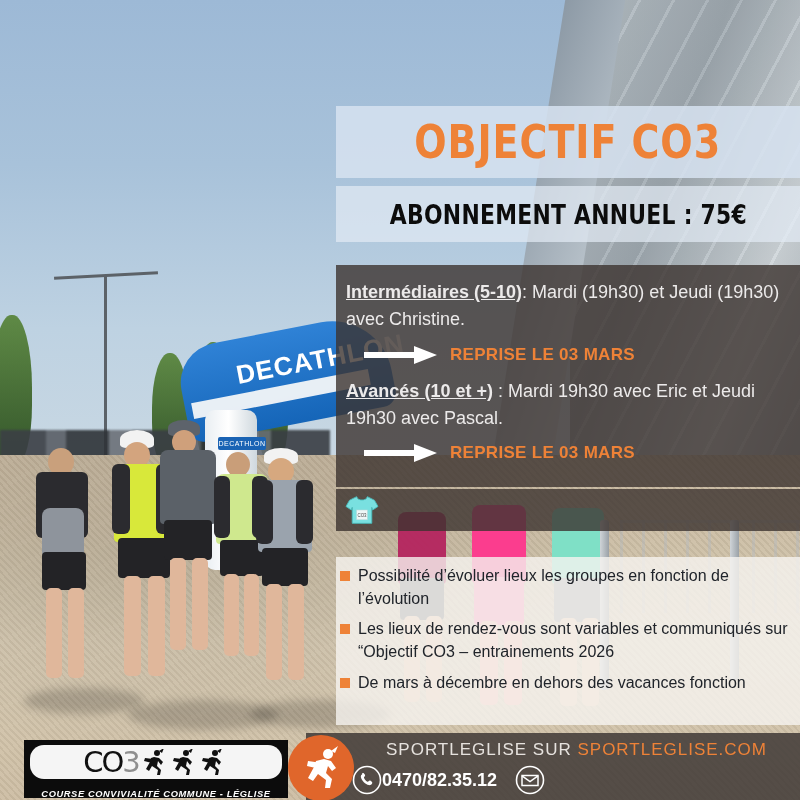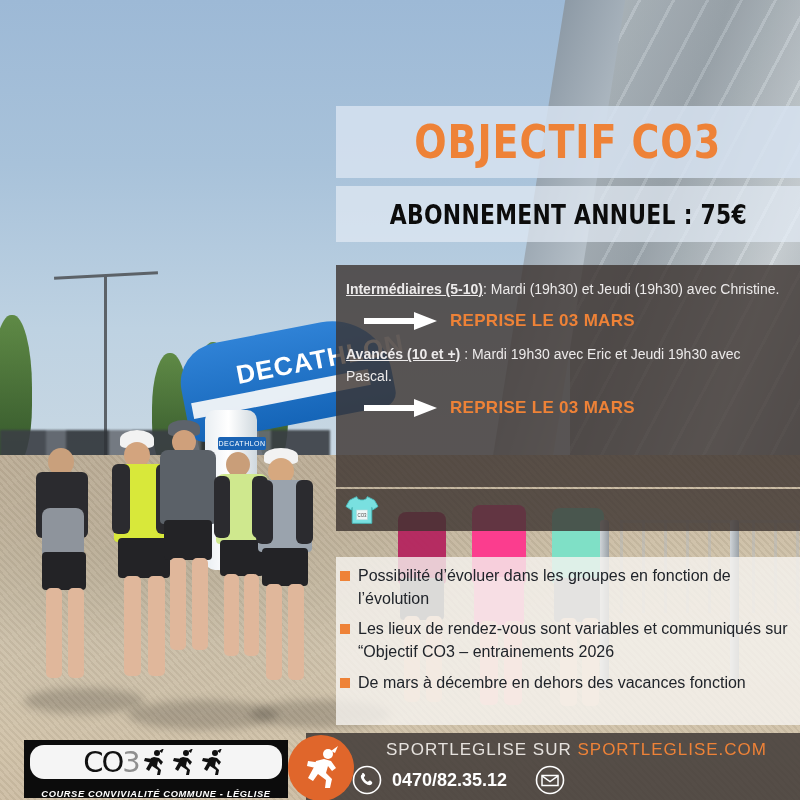--- a/index.html
+++ b/index.html
@@ -128,21 +128,21 @@
     font-weight:bold;font-size:27px;color:#0c0c0c;letter-spacing:.3px;
     transform:scaleX(.9);transform-origin:center;white-space:nowrap;
   }
 
   #groups{
     left:336px;top:265px;width:464px;height:222px;
     background:rgba(60,51,47,.80);
     padding:14px 10px 8px 10px;
   }
   .grp-line{
-    color:#eceaea;font-size:14px;line-height:1.52;
+    color:#eceaea;font-size:18px;line-height:1.52;
     font-family:"Liberation Sans",sans-serif;
   }
   .grp-line b{text-decoration:underline;font-weight:bold;}
   .reprise-row{display:flex;align-items:center;gap:12px;margin:11px 0 13px 18px;}
   .arrow{width:74px;height:20px;flex:none;}
   .reprise{
     color:#ee8237;font-weight:bold;font-size:17px;letter-spacing:.3px;
     font-family:"Liberation Sans",sans-serif;
   }
 
@@ -170,21 +170,21 @@
     position:absolute;left:306px;top:733px;width:494px;height:67px;
     background:rgba(67,60,57,.88);
   }
   #inscriptions{
     position:absolute;left:386px;top:740px;width:400px;
     font-size:17px;color:#e6e2de;letter-spacing:1px;
     font-family:"Liberation Sans",sans-serif;white-space:nowrap;
   }
   #inscriptions .url{color:#ee8237;}
   #contact-row{
-    position:absolute;left:352px;top:765px;display:flex;align-items:center;gap:10px;
+    position:absolute;left:352px;top:765px;display:flex;align-items:center;
   }
   #contact-row .txt{color:#ffffff;font-weight:bold;font-size:18px;font-family:"Liberation Sans",sans-serif;}
   .circ-icon{width:30px;height:30px;flex:none;}
 
   #runner-badge{
     position:absolute;left:288px;top:735px;width:66px;height:66px;border-radius:50%;
     background:#e0662b;display:flex;align-items:center;justify-content:center;
   }
 
   #co3-logo{
@@ -348,21 +348,21 @@
   <div class="panel" id="option">
     <svg class="tshirt" viewBox="0 0 40 36">
       <path d="M14 3 L6 7 L2 14 L8 18 L9 15 L9 33 H31 V15 L32 18 L38 14 L34 7 L26 3
                C25 8 15 8 14 3 Z" fill="#79e0e0" stroke="#49bcbc" stroke-width="1"></path>
       <rect x="14" y="18" width="12" height="11" fill="#eef7f7" stroke="#bcd9d9" stroke-width=".6"></rect>
       <text x="20" y="26" font-size="5" text-anchor="middle" fill="#4a4a4a" font-family="Liberation Sans, sans-serif">CO3</text>
     </svg>
   </div>
 
   <div class="panel" id="bullets">
-    <div class="bullet">Possibilité d’évoluer dans les groupes en fonction de l’évolution</div>
+    <div class="bullet">Possibilité d’évoluer lieux les groupes en fonction de l’évolution</div>
     <div class="bullet">Les lieux de rendez-vous sont variables et communiqués sur “Objectif CO3 – entrainements 2026</div>
     <div class="bullet">De mars à décembre en dehors des vacances fonction</div>
   </div>
 
   <div id="footer-bar"></div>
 
   <div id="inscriptions"><span>SPORTLEGLISE  SUR </span><span class="url">SPORTLEGLISE.COM</span></div>
 
   <div id="contact-row">
     <svg class="circ-icon" viewBox="0 0 30 30">

